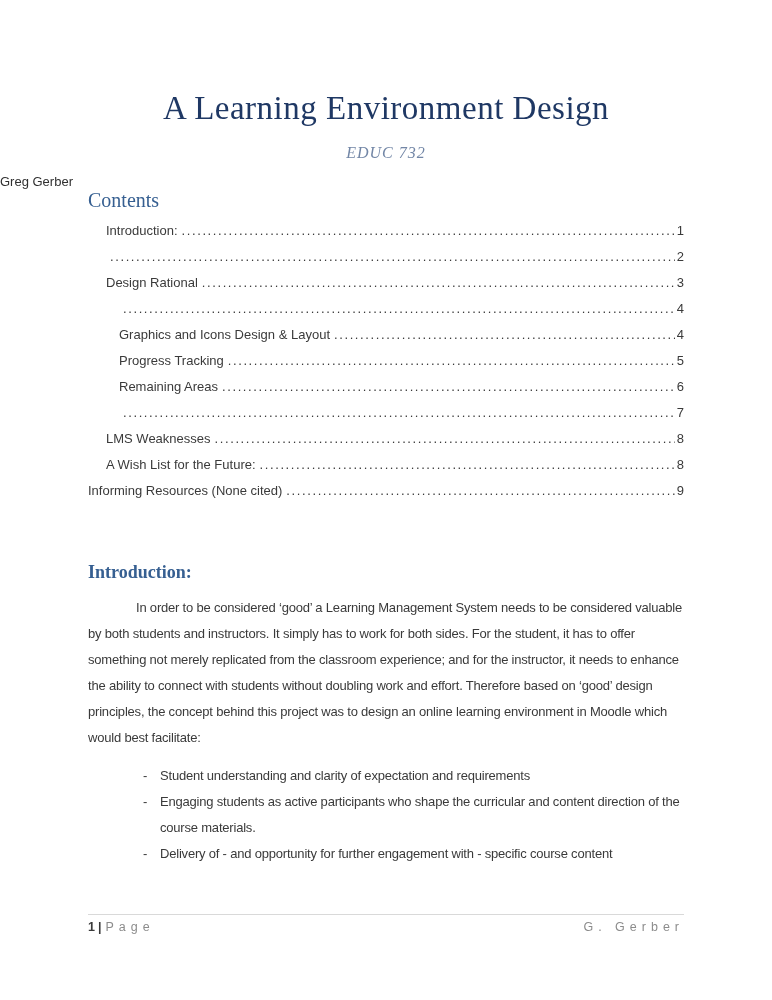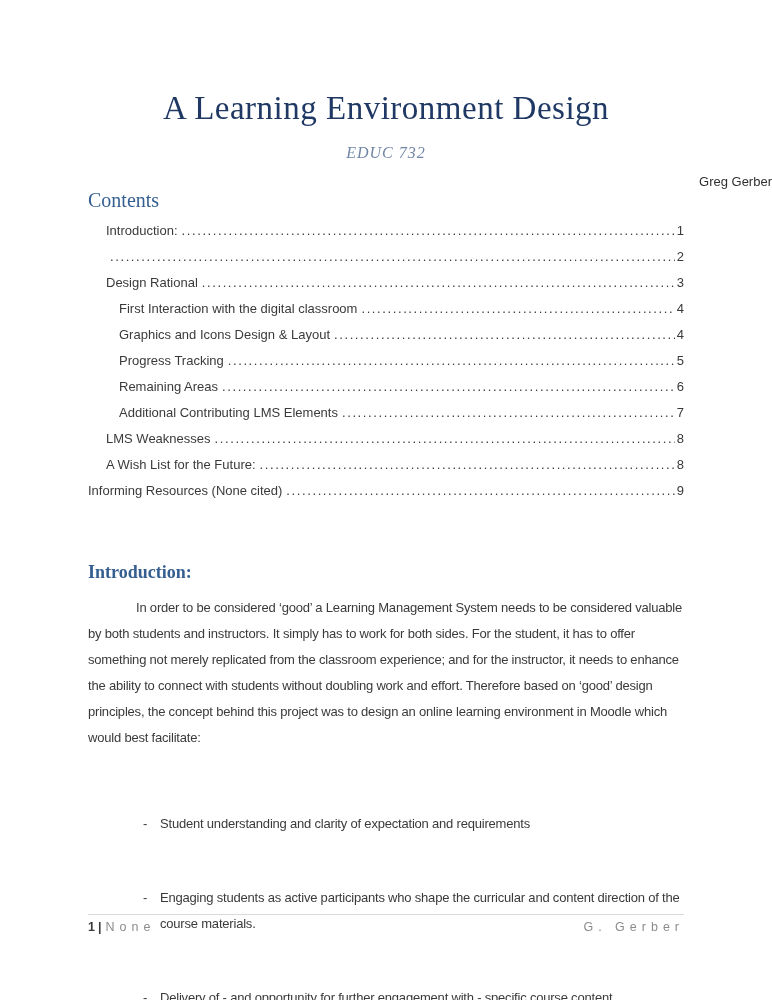--- a/index.html
+++ b/index.html
@@ -28,21 +28,21 @@
     margin-top: 17px;
     text-align: center;
     font-family: "Liberation Serif", serif;
     font-style: italic;
     font-size: 16px;
     color: #7286a6;
     letter-spacing: 1px;
   }
   .doc-author {
     margin-top: 12px;
-    text-align: right;
+    text-align: left;
     font-size: 13px;
     color: #303030;
   }
 
   
   .content-col { margin: 0 88px; }
   .toc-heading {
     font-family: "Liberation Serif", serif;
     font-weight: 400;
     font-size: 20px;
@@ -92,21 +92,21 @@
   }
   .bullet-list { margin-top: 12px; padding-left: 55px; }
   .bullet-item {
     display: flex;
     align-items: baseline;
     line-height: 26px;
     font-size: 13px;
     letter-spacing: -0.2px;
   }
   .bullet-marker { width: 17px; flex: 0 0 17px; }
-  .bullet-text { flex: 1; margin-top: 48px; }
+  .bullet-text { flex: 1; }
 
   
   .footer-rule {
     position: absolute;
     left: 88px;
     right: 88px;
     top: 914px;
     border-top: 1px solid #d9d9d9;
   }
   .page-footer {
@@ -148,41 +148,39 @@
       <div class="toc-entry level-1">
         <span class="toc-dots"></span>
         <span class="toc-page">2</span>
       </div>
       <div class="toc-entry level-1">
         <span class="toc-label">Design Rational</span>
         <span class="toc-dots"></span>
         <span class="toc-page">3</span>
       </div>
       <div class="toc-entry level-2">
-        <span class="toc-label">First Interaction with the digital classroom</span>
         <span class="toc-dots"></span>
         <span class="toc-page">4</span>
       </div>
       <div class="toc-entry level-2">
         <span class="toc-label">Graphics and Icons Design &amp; Layout</span>
         <span class="toc-dots"></span>
         <span class="toc-page">4</span>
       </div>
       <div class="toc-entry level-2">
         <span class="toc-label">Progress Tracking</span>
         <span class="toc-dots"></span>
         <span class="toc-page">5</span>
       </div>
       <div class="toc-entry level-2">
         <span class="toc-label">Remaining Areas</span>
         <span class="toc-dots"></span>
         <span class="toc-page">6</span>
       </div>
       <div class="toc-entry level-2">
-        <span class="toc-label">Additional Contributing LMS Elements</span>
         <span class="toc-dots"></span>
         <span class="toc-page">7</span>
       </div>
       <div class="toc-entry level-1">
         <span class="toc-label">LMS Weaknesses</span>
         <span class="toc-dots"></span>
         <span class="toc-page">8</span>
       </div>
       <div class="toc-entry level-1">
         <span class="toc-label">A Wish List for the Future:</span>
@@ -215,18 +213,18 @@
       </div>
     </div>
 
   </div>
 
   <div class="footer-rule"></div>
   <div class="page-footer">
     <div class="footer-left">
       <span class="footer-page-number">1</span>
       <span class="footer-separator">|</span>
-      <span class="footer-page-label">None</span>
+      <span class="footer-page-label">Page</span>
     </div>
     <div class="footer-author">G. Gerber</div>
   </div>
 
 </div>
 
 </body></html>

